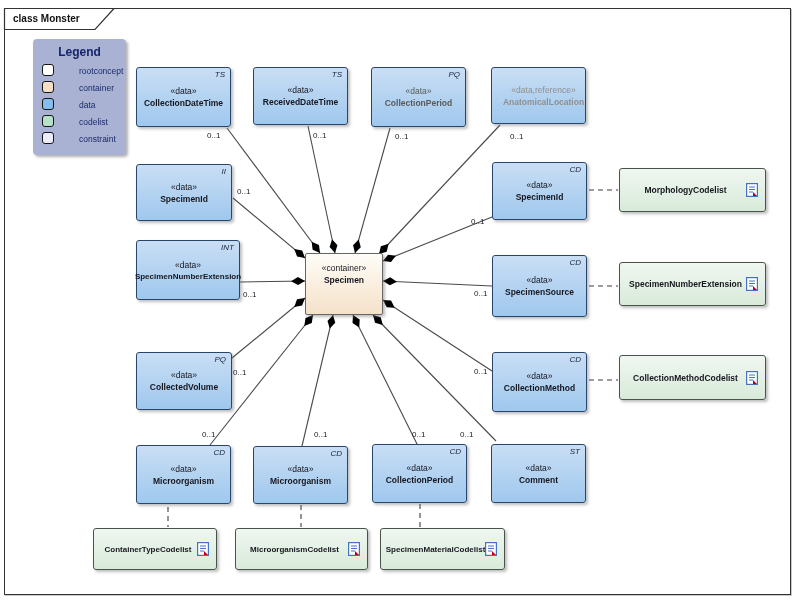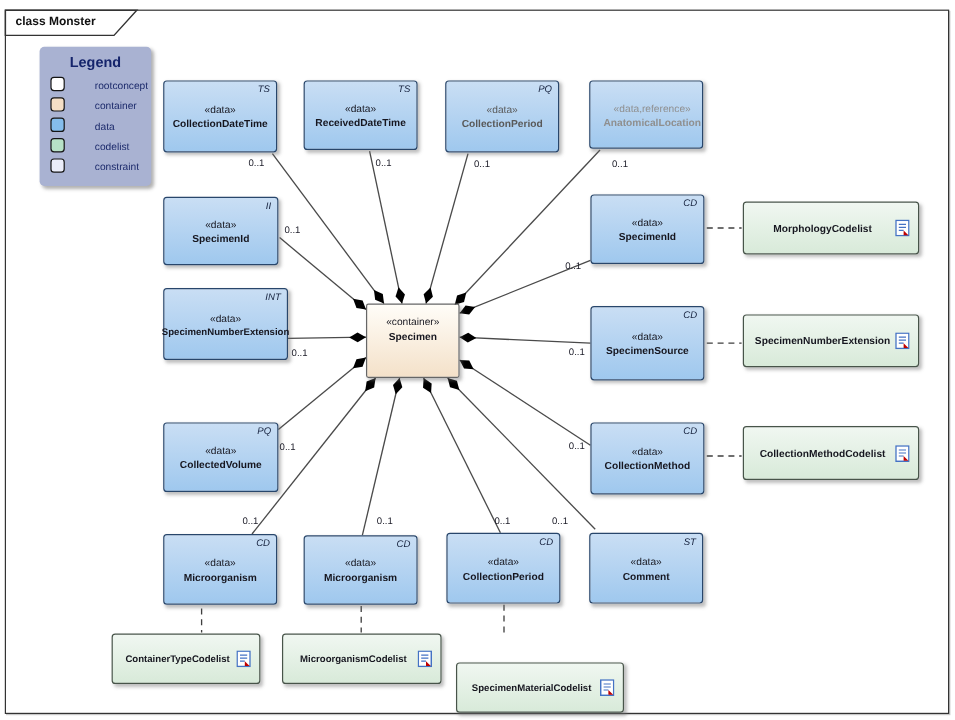--- a/index.html
+++ b/index.html
@@ -256,21 +256,21 @@
   <div class="node codelist" style="left:235px;top:528px;width:133px;height:42px">
     <span class="clname" style="font-size:8px">MicroorganismCodelist</span>
     <span class="doc-icon"><svg width="12" height="14" viewBox="0 0 12 14">
           <rect x="0.6" y="0.6" width="10.8" height="12.8" fill="#fff" stroke="#4472c4" stroke-width="1.2"></rect>
           <line x1="3" y1="4" x2="9" y2="4" stroke="#4472c4"></line>
           <line x1="3" y1="6.5" x2="9" y2="6.5" stroke="#4472c4"></line>
           <line x1="3" y1="9" x2="7" y2="9" stroke="#4472c4"></line>
           <polygon points="7,9 11,13 7,13" fill="#c00000"></polygon>
         </svg></span>
   </div>
-  <div class="node codelist" style="left:380px;top:552px;width:140px;height:42px">
+  <div class="node codelist" style="left:380px;top:528px;width:125px;height:42px">
     <span class="clname" style="font-size:8px">SpecimenMaterialCodelist</span>
     <span class="doc-icon"><svg width="12" height="14" viewBox="0 0 12 14">
           <rect x="0.6" y="0.6" width="10.8" height="12.8" fill="#fff" stroke="#4472c4" stroke-width="1.2"></rect>
           <line x1="3" y1="4" x2="9" y2="4" stroke="#4472c4"></line>
           <line x1="3" y1="6.5" x2="9" y2="6.5" stroke="#4472c4"></line>
           <line x1="3" y1="9" x2="7" y2="9" stroke="#4472c4"></line>
           <polygon points="7,9 11,13 7,13" fill="#c00000"></polygon>
         </svg></span>
   </div>
 

